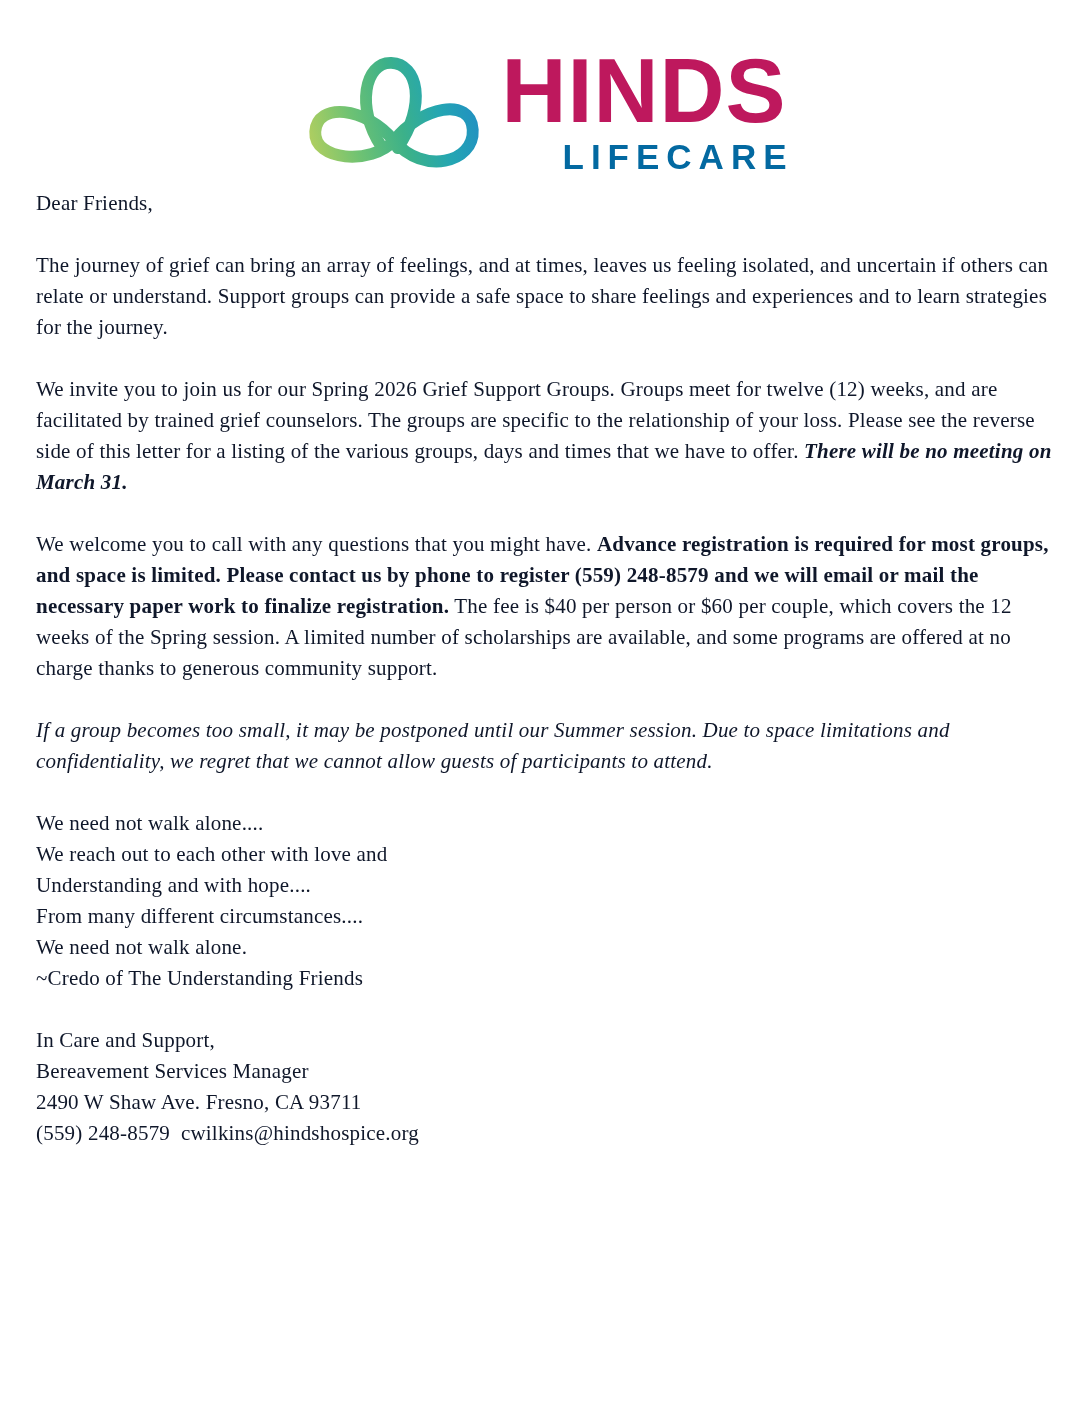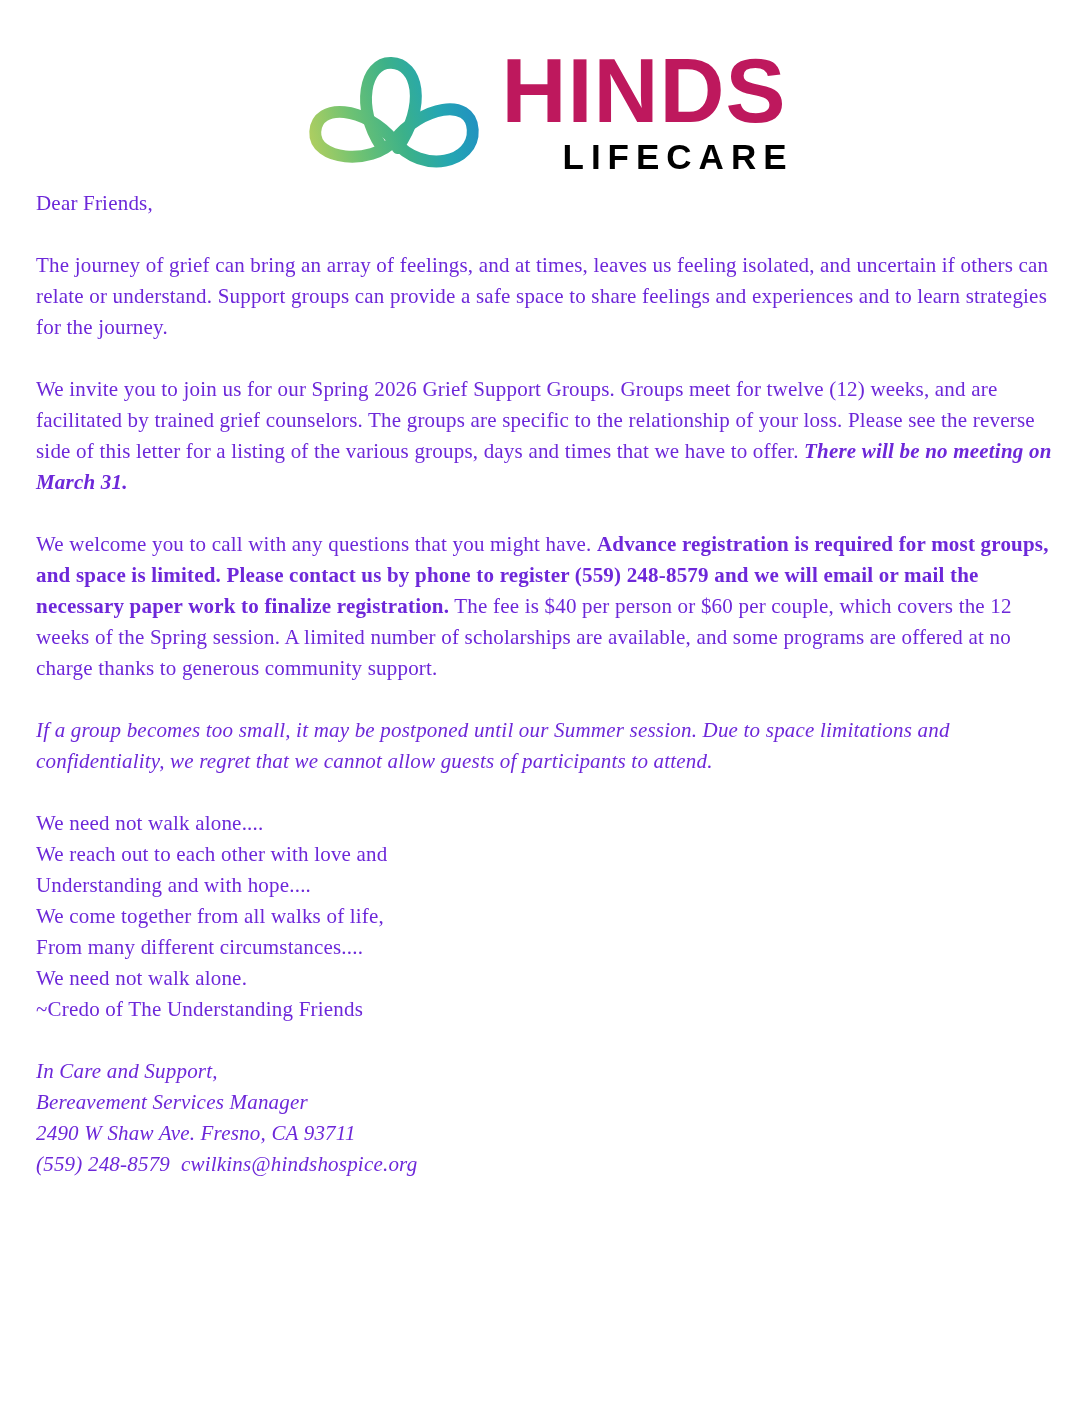--- a/index.html
+++ b/index.html
@@ -35,39 +35,39 @@
     letter-spacing: 1px;
     color: #be185d;
   }
   .brand-bottom {
     font-family: "Liberation Sans", sans-serif;
     font-weight: bold;
     font-size: 35px;
     letter-spacing: 7px;
     margin-right: -7px;
     margin-top: 8px;
-    color: #000000;
+    color: #0369a1;
     text-align: right;
   }
   
   .content {
     padding: 6px 36px 0 36px;
     font-size: 21px;
     line-height: 31px;
     letter-spacing: 0.2px;
-    color: #6d28d9;
+    color: #0f172a;
     text-align: left;
   }
   .content p { margin: 0 0 31px 0; }
   .bold { font-weight: bold; }
   .italic { font-style: italic; }
   .bold-italic { font-weight: bold; font-style: italic; }
   .poem { margin: 0 0 31px 0; }
   .poem div { line-height: 31px; }
-  .signature div { line-height: 31px; font-style: italic; }
+  .signature div { line-height: 31px; }
   .pre-space { white-space: pre-wrap; }
 </style>
 </head>
 <body>
 
 <div class="page">
 
   <header class="logo-row">
     <svg class="logo-mark" viewBox="0 0 200 142" aria-hidden="true">
       <defs>
@@ -100,21 +100,20 @@
 
     <p><span>We welcome you to call with any questions that you might have. </span><span class="bold">Advance registration is required for most groups, and space is limited. Please contact us by phone to register (559) 248-8579 and we will email or mail the necessary paper work to finalize registration.</span><span> The fee is $40 per person or $60 per couple, which covers the 12 weeks of the Spring session. A limited number of scholarships are available, and some programs are offered at no charge thanks to generous community support.</span></p>
 
     <p class="italic">If a group becomes too small, it may be postponed until our Summer session. Due to space limitations and confidentiality, we regret that we cannot allow guests of participants to attend.</p>
 
 
     <div class="poem">
       <div>We need not walk alone....</div>
       <div>We reach out to each other with love and</div>
       <div>Understanding and with hope....</div>
-      <div>We come together from all walks of life,</div>
       <div>From many different circumstances....</div>
       <div>We need not walk alone.</div>
       <div>~Credo of The Understanding Friends</div>
     </div>
 
     <div class="signature">
       <div>In Care and Support,</div>
       <div>Bereavement Services Manager</div>
       <div>2490 W Shaw Ave. Fresno, CA 93711</div>
       <div class="pre-space">(559) 248-8579  cwilkins@hindshospice.org</div>

